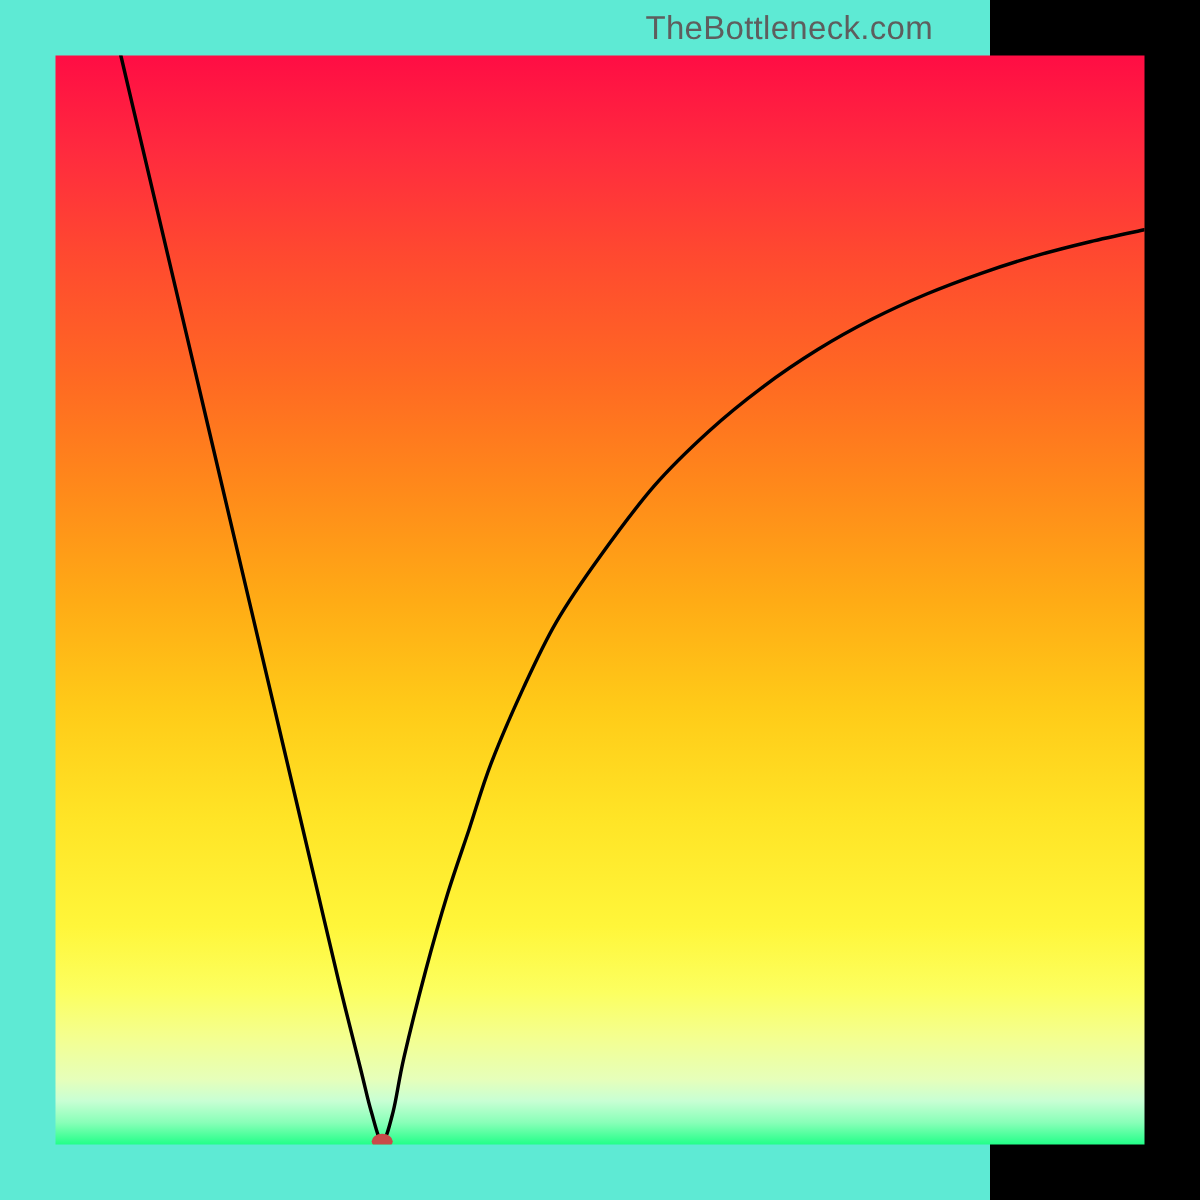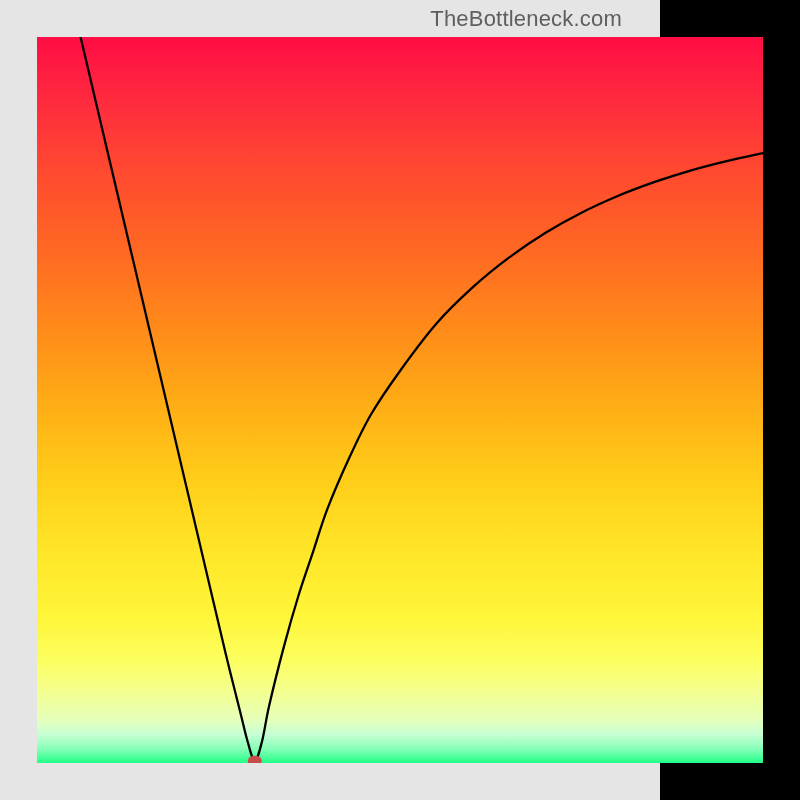--- a/index.html
+++ b/index.html
@@ -8,21 +8,21 @@
     width: 800px;
     height: 800px;
     overflow: hidden;
     background: #000;
     font-family: Arial, Helvetica, sans-serif;
   }
   .frame {
     position: relative;
     width: 660px;
     height: 800px;
-    background: #e5e5e5;
+    background: #5eead4;
   }
   .plot-area {
     position: absolute;
     left: 37px;
     top: 37px;
     width: 726px;
     height: 726px;
     
     background: linear-gradient(
       to bottom,

